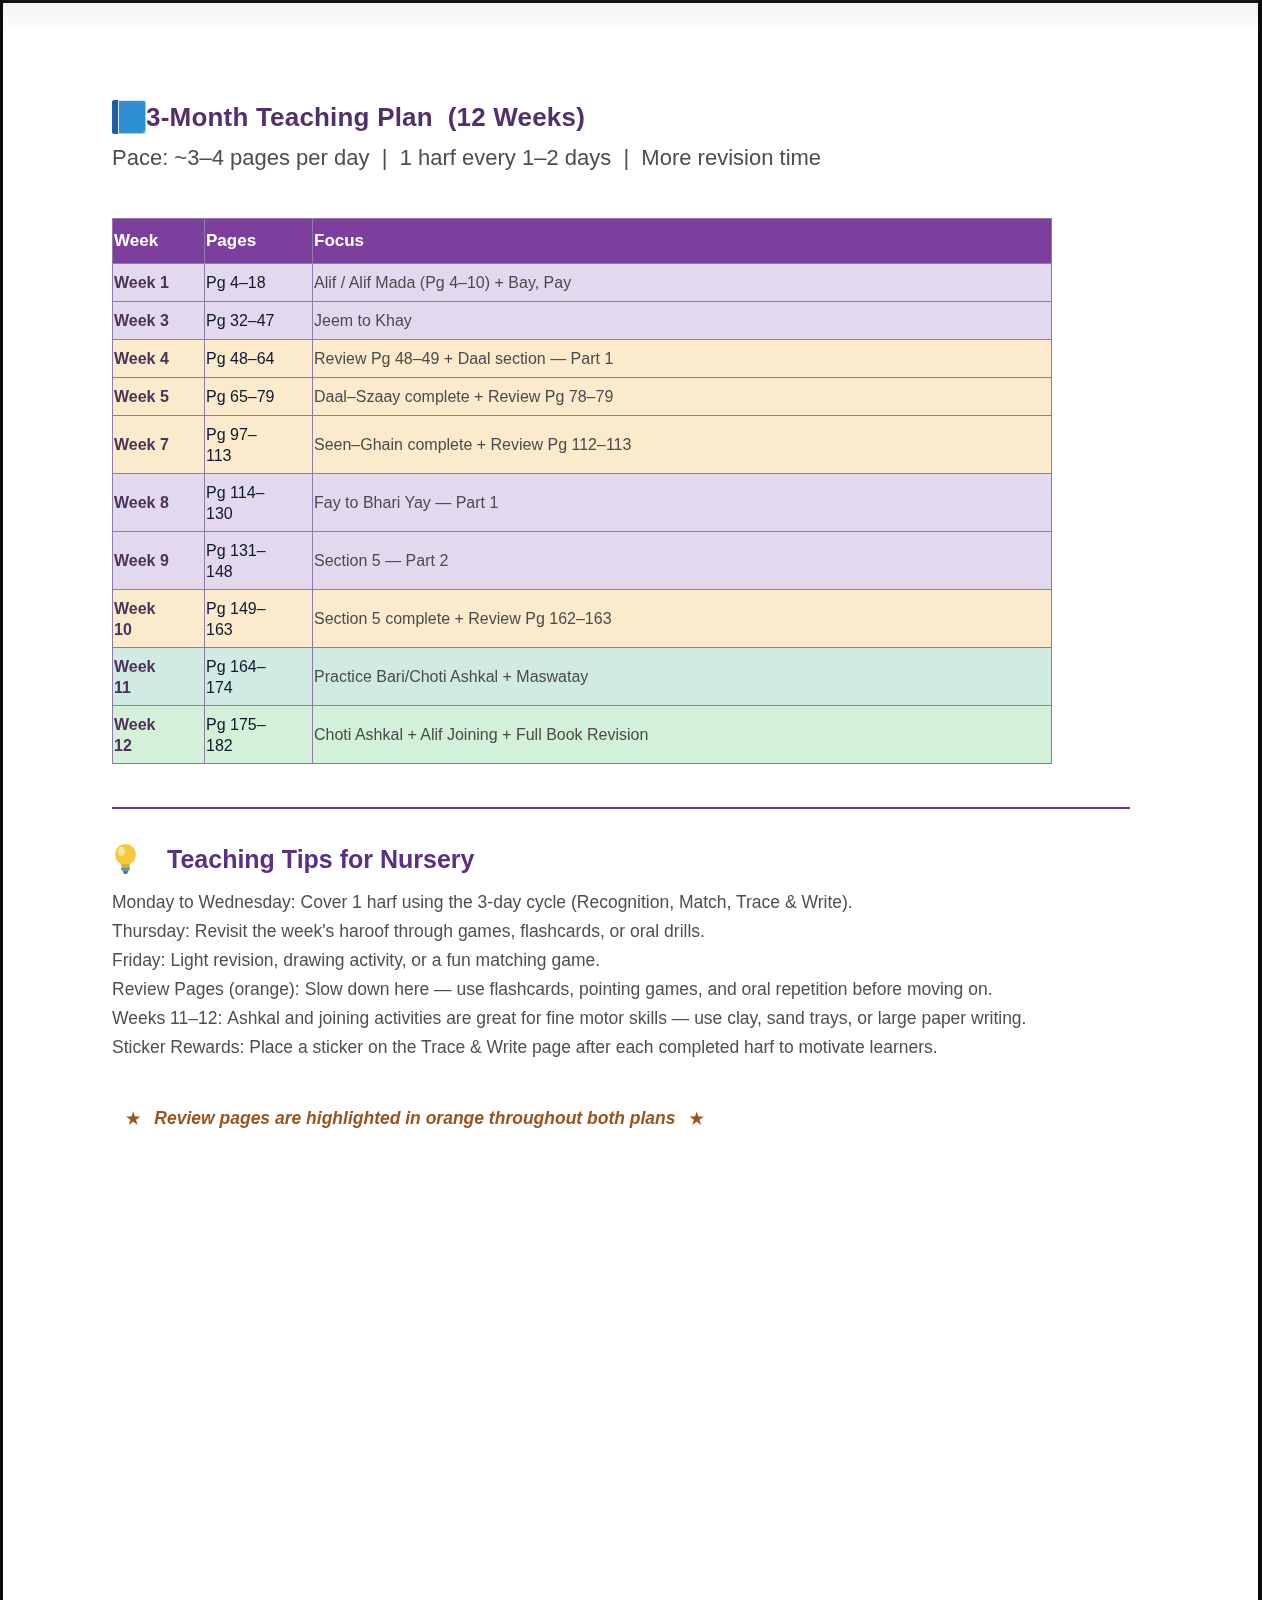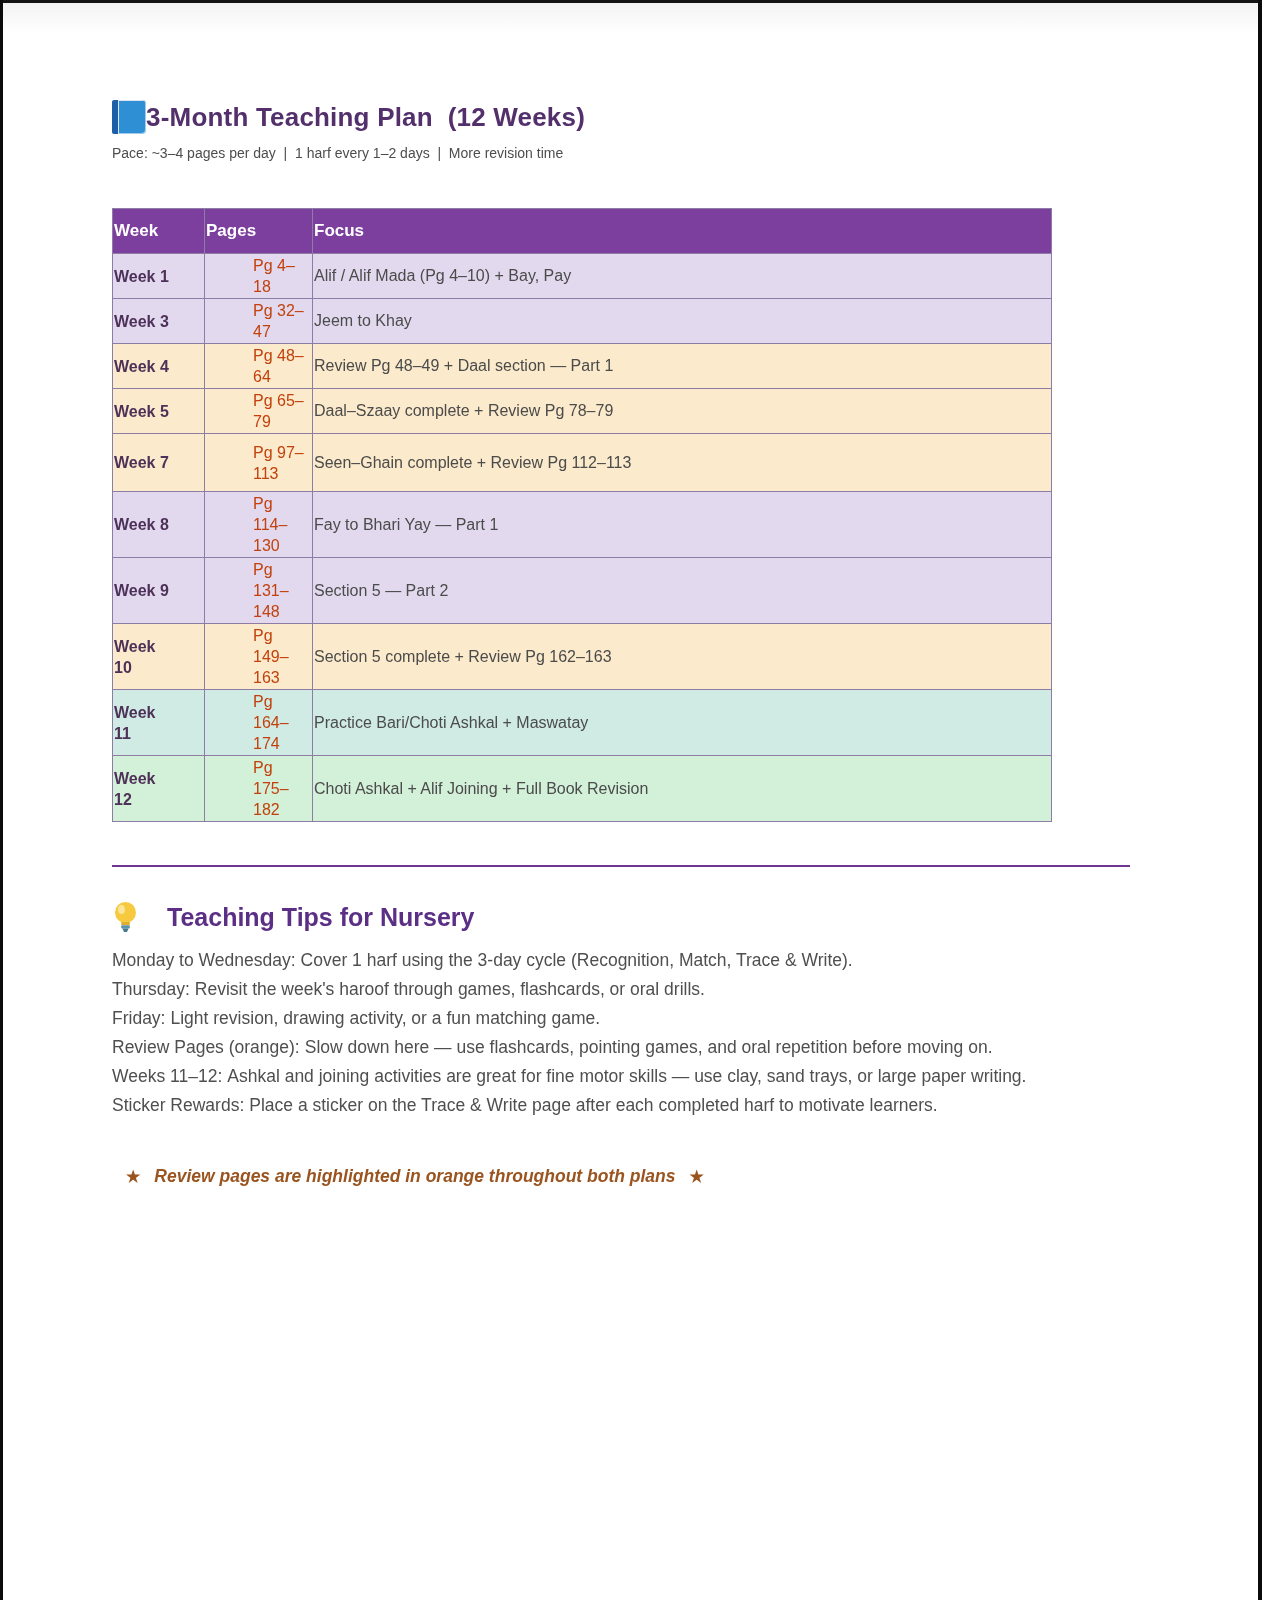--- a/index.html
+++ b/index.html
@@ -25,42 +25,42 @@
     width:28px; height:34px; flex:0 0 auto;
     background:#2e8fd4;
     border-left:6px solid #1c5fa6;
     border-radius:2px 4px 4px 2px;
     box-shadow: 1px 1px 0 #d9e6f2 inset, -1px -1px 0 rgba(255,255,255,.55) inset;
   }
   .page-title {
     font-size:26px; font-weight:bold; color:#53306b;
     white-space:pre-wrap; letter-spacing:.2px;
   }
-  .pace-line { margin-top:9px; font-size:14px; color:#4d4d4d; white-space:pre-wrap; }
+  .pace-line { margin-top:9px; font-size:22px; color:#4d4d4d; white-space:pre-wrap; }
 
   
   table.plan {
     margin-top:47px;
     border-collapse:collapse;
     width:940px;
     table-layout:fixed;
   }
   table.plan col.c-week  { width:92px; }
   table.plan col.c-pages { width:108px; }
   table.plan th, table.plan td {
     border:1px solid #8d7da5;
     text-align:left; vertical-align:middle;
     font-size:16px;
   }
   table.plan thead tr { height:45px; background:#7d3f9e; }
   table.plan th { color:#ffffff; font-size:17px; font-weight:bold; }
   tr.h1 { height:38px; }
   tr.h2 { height:58px;margin-left:48px; }
   td.week  { font-weight:bold; color:#4e3158; white-space:pre-line; line-height:21px; }
-  td.pages { color:#c2410c; white-space:pre-line; line-height:21px;padding-left:48px; }
+  td.pages { color:#0f172a; white-space:pre-line; line-height:21px; }
   td.focus { color:#4b4b4b; }
   tr.row-normal   td { background:#e2d9ef; }
   tr.row-review   td { background:#fbeacb; }
   tr.row-practice td { background:#cfebe4; }
   tr.row-final    td { background:#d3f0d9; }
 
   
   .divider { margin-top:43px; width:1018px; height:2px; background:#6f3593; }
 
   

